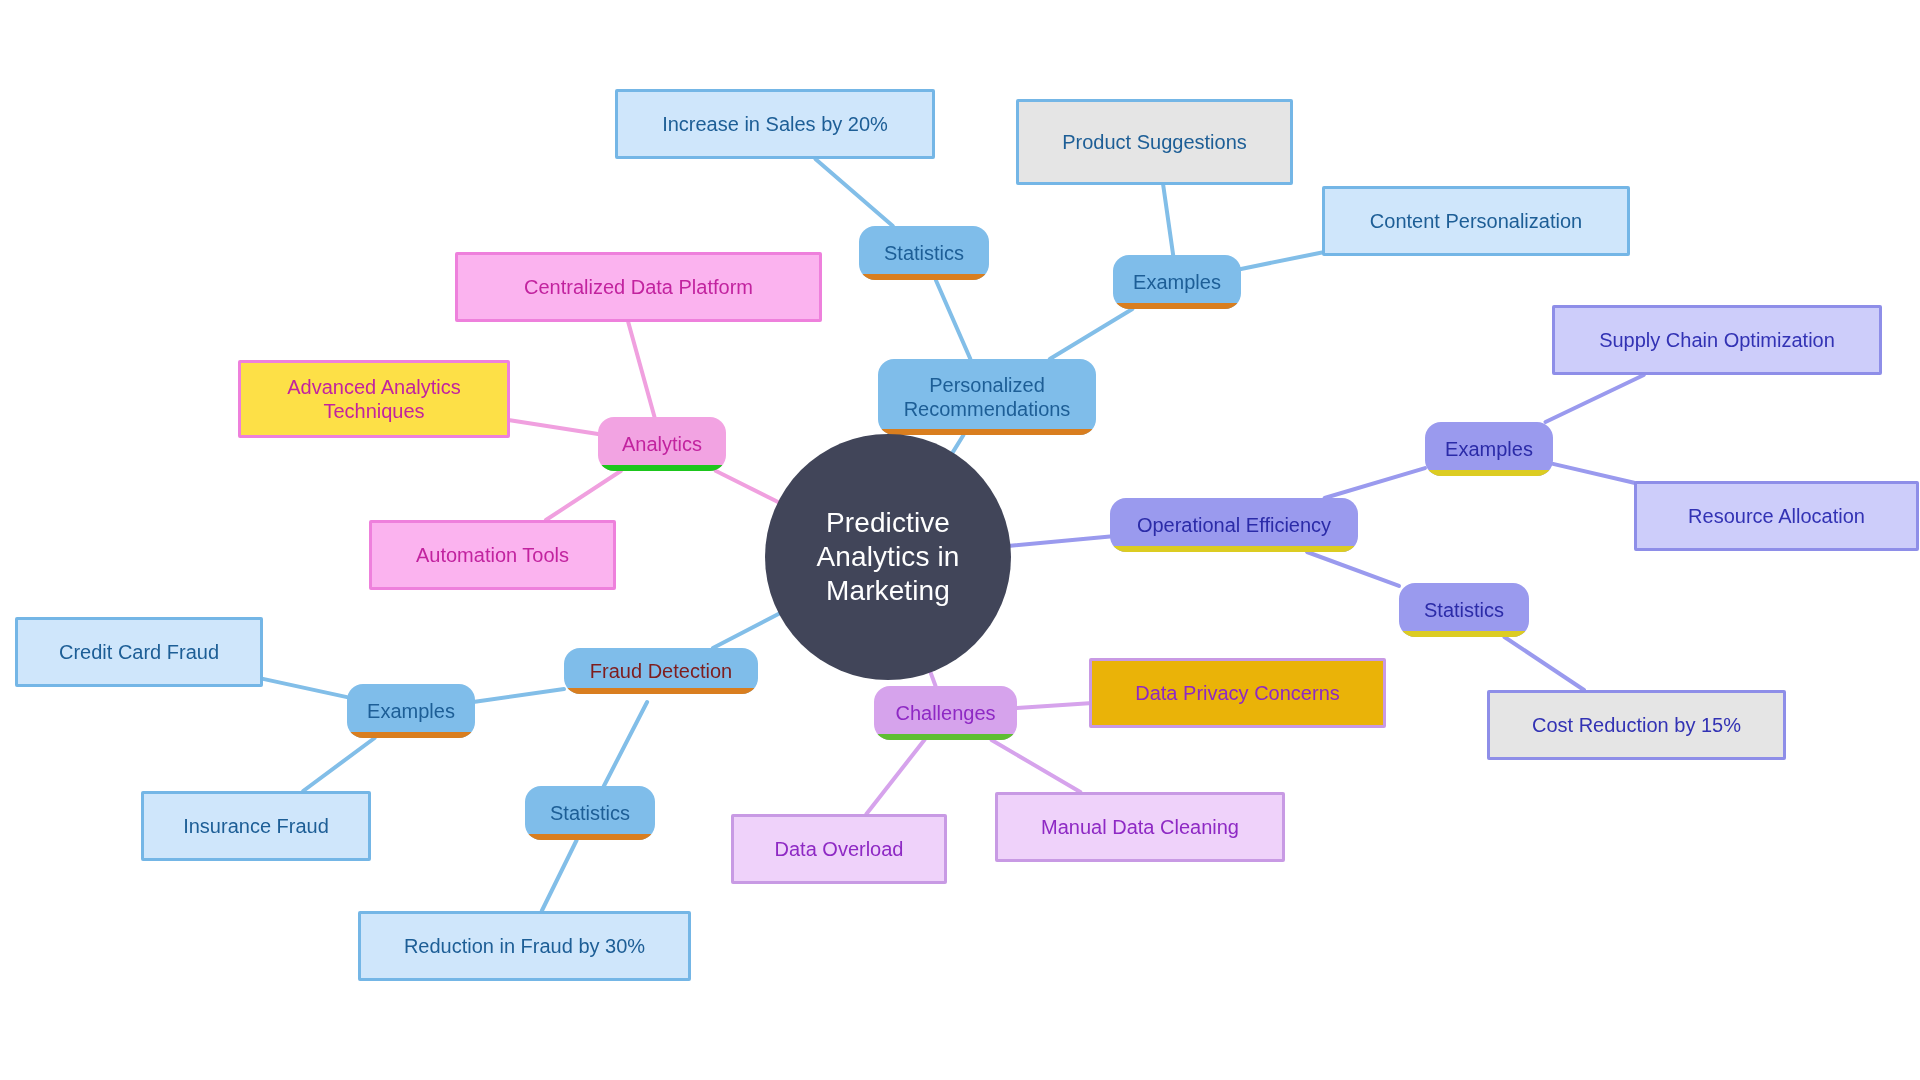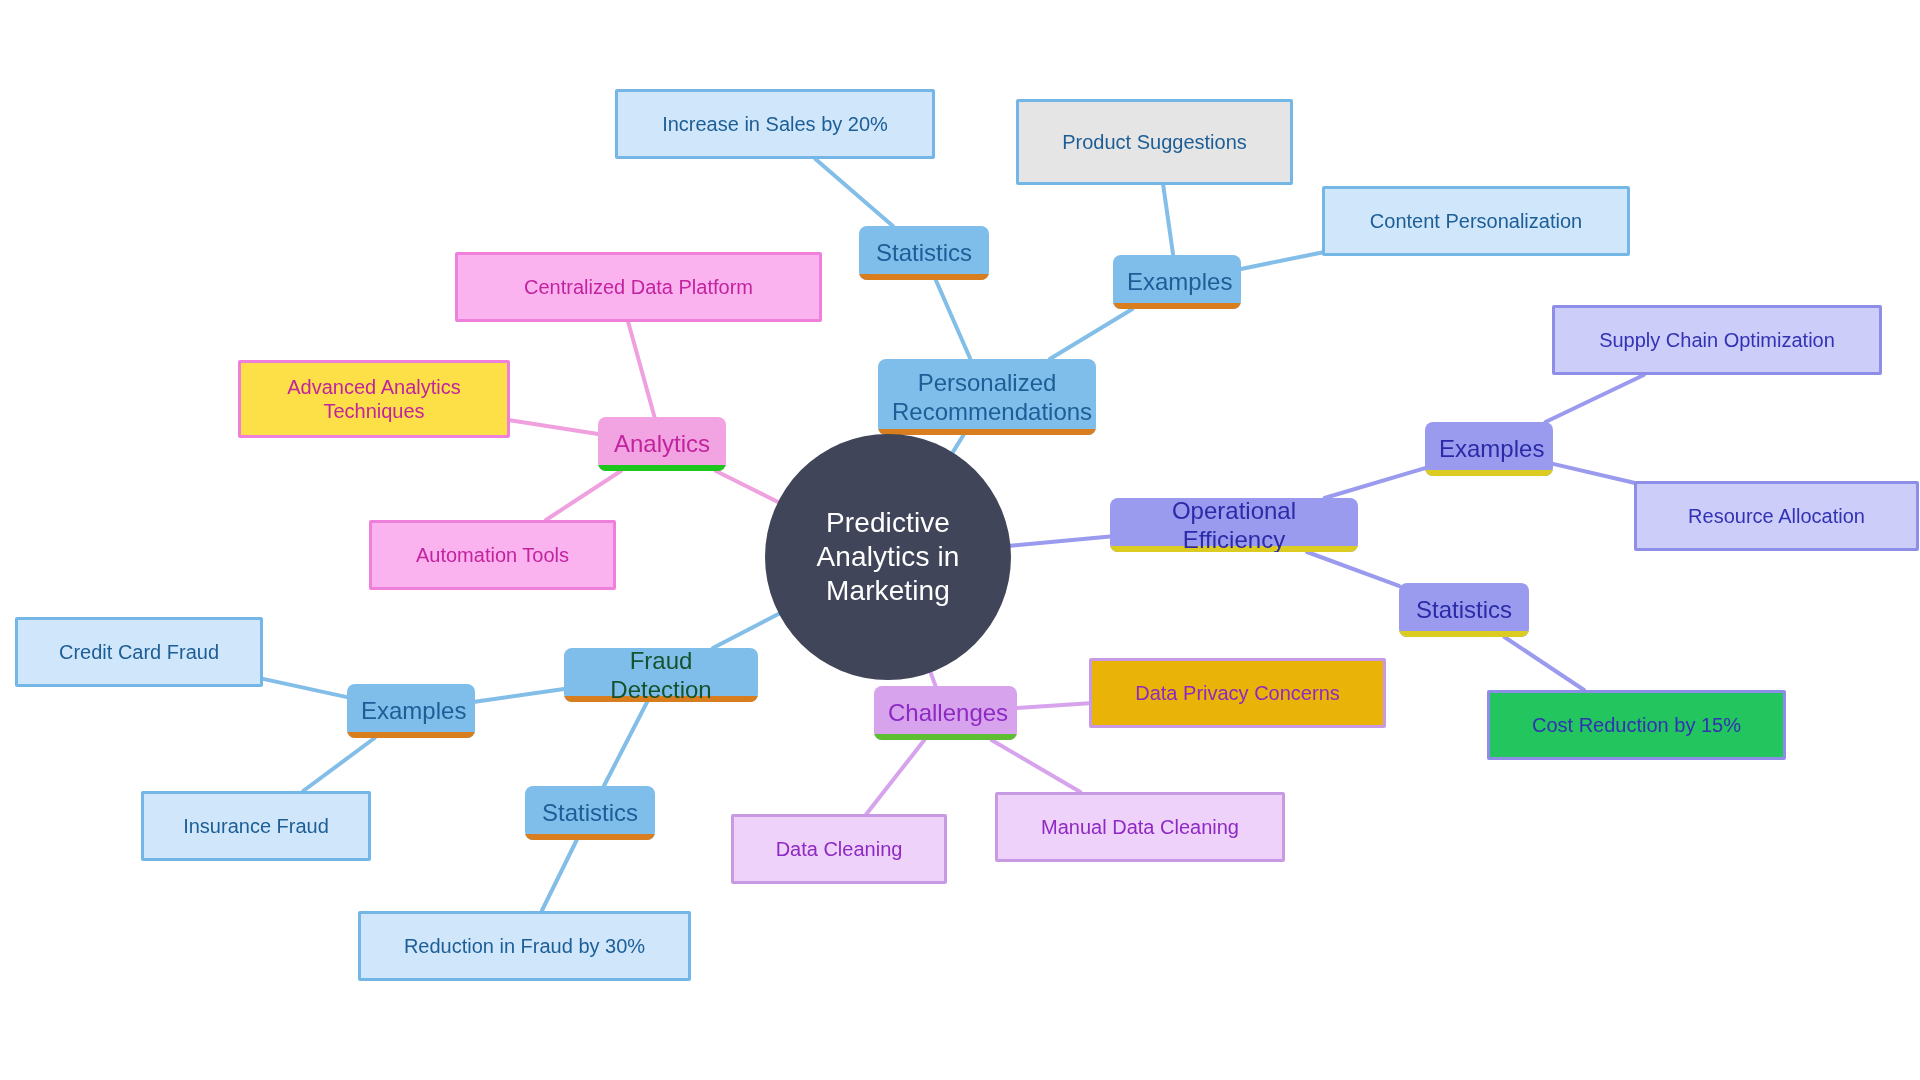--- a/index.html
+++ b/index.html
@@ -43,22 +43,22 @@
     background: #414559;
     color: #ffffff;
     font-size: 28px;
     font-weight: 400;
     letter-spacing: 0.1px;
     padding: 0 26px;
     z-index: 6;
   }
   
   .branch-node {
-    border-radius: 8px;
-    font-size: 24px;
+    border-radius: 16px;
+    font-size: 20px;
     font-weight: 400;
     padding: 6px 14px;
     z-index: 4;
   }
   .branch-node .accent-underline {
     position: absolute;
     left: 0;
     right: 0;
     bottom: 0;
     height: 6px;
@@ -121,26 +121,26 @@
       <div class="node branch-node" style="left: 859px; top: 226px; width: 130px; height: 54px; background: rgb(127, 189, 234); color: rgb(29, 94, 150);"><span class="accent-underline" style="background: rgb(217, 126, 31);"></span><span class="node-label">Statistics</span></div>
       <div class="node leaf-node" style="left: 615px; top: 89px; width: 320px; height: 70px; background: rgb(207, 230, 251); border-color: rgb(116, 182, 230); color: rgb(29, 94, 150);"><span class="node-label">Increase in Sales by 20%</span></div>
       <div class="node branch-node" style="left: 1113px; top: 255px; width: 128px; height: 54px; background: rgb(127, 189, 234); color: rgb(29, 94, 150);"><span class="accent-underline" style="background: rgb(217, 126, 31);"></span><span class="node-label">Examples</span></div>
       <div class="node leaf-node" style="left: 1016px; top: 99px; width: 277px; height: 86px; background: #e5e5e5; border-color: rgb(116, 182, 230); color: rgb(29, 94, 150);"><span class="node-label">Product Suggestions</span></div>
       <div class="node leaf-node" style="left: 1322px; top: 186px; width: 308px; height: 70px; background: rgb(207, 230, 251); border-color: rgb(116, 182, 230); color: rgb(29, 94, 150);"><span class="node-label">Content Personalization</span></div>
       <div class="node branch-node" style="left: 1110px; top: 498px; width: 248px; height: 54px; background: rgb(154, 154, 238); color: rgb(43, 43, 168);"><span class="accent-underline" style="background: rgb(220, 204, 34);"></span><span class="node-label">Operational Efficiency</span></div>
       <div class="node branch-node" style="left: 1425px; top: 422px; width: 128px; height: 54px; background: rgb(154, 154, 238); color: rgb(43, 43, 168);"><span class="accent-underline" style="background: rgb(220, 204, 34);"></span><span class="node-label">Examples</span></div>
       <div class="node leaf-node" style="left: 1552px; top: 305px; width: 330px; height: 70px; background: rgb(205, 205, 250); border-color: rgb(142, 142, 232); color: rgb(50, 50, 180);"><span class="node-label">Supply Chain Optimization</span></div>
       <div class="node leaf-node" style="left: 1634px; top: 481px; width: 285px; height: 70px; background: rgb(205, 205, 250); border-color: rgb(142, 142, 232); color: rgb(50, 50, 180);"><span class="node-label">Resource Allocation</span></div>
       <div class="node branch-node" style="left: 1399px; top: 583px; width: 130px; height: 54px; background: rgb(154, 154, 238); color: rgb(43, 43, 168);"><span class="accent-underline" style="background: rgb(220, 204, 34);"></span><span class="node-label">Statistics</span></div>
-      <div class="node leaf-node" style="left: 1487px; top: 690px; width: 299px; height: 70px; background: #22c55e; border-color: rgb(142, 142, 232); color: rgb(50, 50, 180);"><span class="node-label">Cost Reduction by 15%</span></div>
+      <div class="node leaf-node" style="left: 1487px; top: 690px; width: 299px; height: 70px; background: #e5e5e5; border-color: rgb(142, 142, 232); color: rgb(50, 50, 180);"><span class="node-label">Cost Reduction by 15%</span></div>
       <div class="node branch-node" style="left: 874px; top: 686px; width: 143px; height: 54px; background: rgb(214, 163, 236); color: rgb(142, 41, 196);"><span class="accent-underline" style="background: rgb(94, 190, 50);"></span><span class="node-label">Challenges</span></div>
       <div class="node leaf-node" style="left: 1089px; top: 658px; width: 297px; height: 70px; background: #eab308; border-color: rgb(200, 154, 228); color: rgb(142, 41, 196);"><span class="node-label">Data Privacy Concerns</span></div>
       <div class="node leaf-node" style="left: 995px; top: 792px; width: 290px; height: 70px; background: rgb(239, 210, 250); border-color: rgb(200, 154, 228); color: rgb(142, 41, 196);"><span class="node-label">Manual Data Cleaning</span></div>
-      <div class="node leaf-node" style="left: 731px; top: 814px; width: 216px; height: 70px; background: rgb(239, 210, 250); border-color: rgb(200, 154, 228); color: rgb(142, 41, 196);"><span class="node-label">Data Cleaning</span></div>
-      <div class="node branch-node" style="left: 564px; top: 648px; width: 194px; height: 54px; background: rgb(127, 189, 234); color: #14532d;"><span class="accent-underline" style="background: rgb(217, 126, 31);"></span><span class="node-label">Fraud Detection</span></div>
+      <div class="node leaf-node" style="left: 731px; top: 814px; width: 216px; height: 70px; background: rgb(239, 210, 250); border-color: rgb(200, 154, 228); color: rgb(142, 41, 196);"><span class="node-label">Data Overload</span></div>
+      <div class="node branch-node" style="left: 564px; top: 648px; width: 194px; height: 46px; background: rgb(127, 189, 234); color: #7f1d1d;"><span class="accent-underline" style="background: rgb(217, 126, 31);"></span><span class="node-label">Fraud Detection</span></div>
       <div class="node branch-node" style="left: 347px; top: 684px; width: 128px; height: 54px; background: rgb(127, 189, 234); color: rgb(29, 94, 150);"><span class="accent-underline" style="background: rgb(217, 126, 31);"></span><span class="node-label">Examples</span></div>
       <div class="node leaf-node" style="left: 15px; top: 617px; width: 248px; height: 70px; background: rgb(207, 230, 251); border-color: rgb(116, 182, 230); color: rgb(29, 94, 150);"><span class="node-label">Credit Card Fraud</span></div>
       <div class="node leaf-node" style="left: 141px; top: 791px; width: 230px; height: 70px; background: rgb(207, 230, 251); border-color: rgb(116, 182, 230); color: rgb(29, 94, 150);"><span class="node-label">Insurance Fraud</span></div>
       <div class="node branch-node" style="left: 525px; top: 786px; width: 130px; height: 54px; background: rgb(127, 189, 234); color: rgb(29, 94, 150);"><span class="accent-underline" style="background: rgb(217, 126, 31);"></span><span class="node-label">Statistics</span></div>
       <div class="node leaf-node" style="left: 358px; top: 911px; width: 333px; height: 70px; background: rgb(207, 230, 251); border-color: rgb(116, 182, 230); color: rgb(29, 94, 150);"><span class="node-label">Reduction in Fraud by 30%</span></div>
       <div class="node branch-node" style="left: 598px; top: 417px; width: 128px; height: 54px; background: rgb(242, 163, 226); color: rgb(194, 35, 159);"><span class="accent-underline" style="background: rgb(29, 198, 29);"></span><span class="node-label">Analytics</span></div>
       <div class="node leaf-node" style="left: 455px; top: 252px; width: 367px; height: 70px; background: rgb(251, 179, 239); border-color: rgb(238, 128, 220); color: rgb(194, 35, 159);"><span class="node-label">Centralized Data Platform</span></div>
       <div class="node leaf-node" style="left: 238px; top: 360px; width: 272px; height: 78px; background: #fde047; border-color: rgb(238, 128, 220); color: rgb(194, 35, 159);"><span class="node-label">Advanced Analytics
 Techniques</span></div>
       <div class="node leaf-node" style="left: 369px; top: 520px; width: 247px; height: 70px; background: rgb(251, 179, 239); border-color: rgb(238, 128, 220); color: rgb(194, 35, 159);"><span class="node-label">Automation Tools</span></div>

